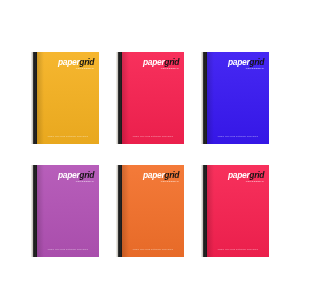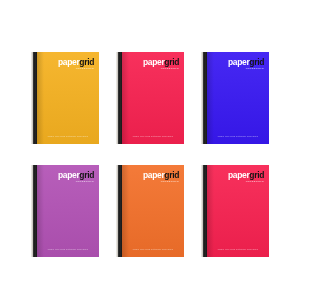--- a/index.html
+++ b/index.html
@@ -81,20 +81,21 @@
       linear-gradient(to right, rgba(0,0,0,0.16) 0px, rgba(0,0,0,0.0) 7px),
       linear-gradient(to bottom, rgba(255,255,255,0.07), rgba(0,0,0,0.05));
   }
 
   
   .brand {
     position: relative;
     z-index: 2;
     text-align: right;
     line-height: 1;
+    font-style: italic;
   }
   .brand-wordmark {
     font-size: 8.5px;
     font-weight: 700;
     letter-spacing: -0.35px;
     white-space: nowrap;
     line-height: 1;
   }
   .brand-paper { color: #ffffff; }
   .brand-grid  { color: #141414; }

